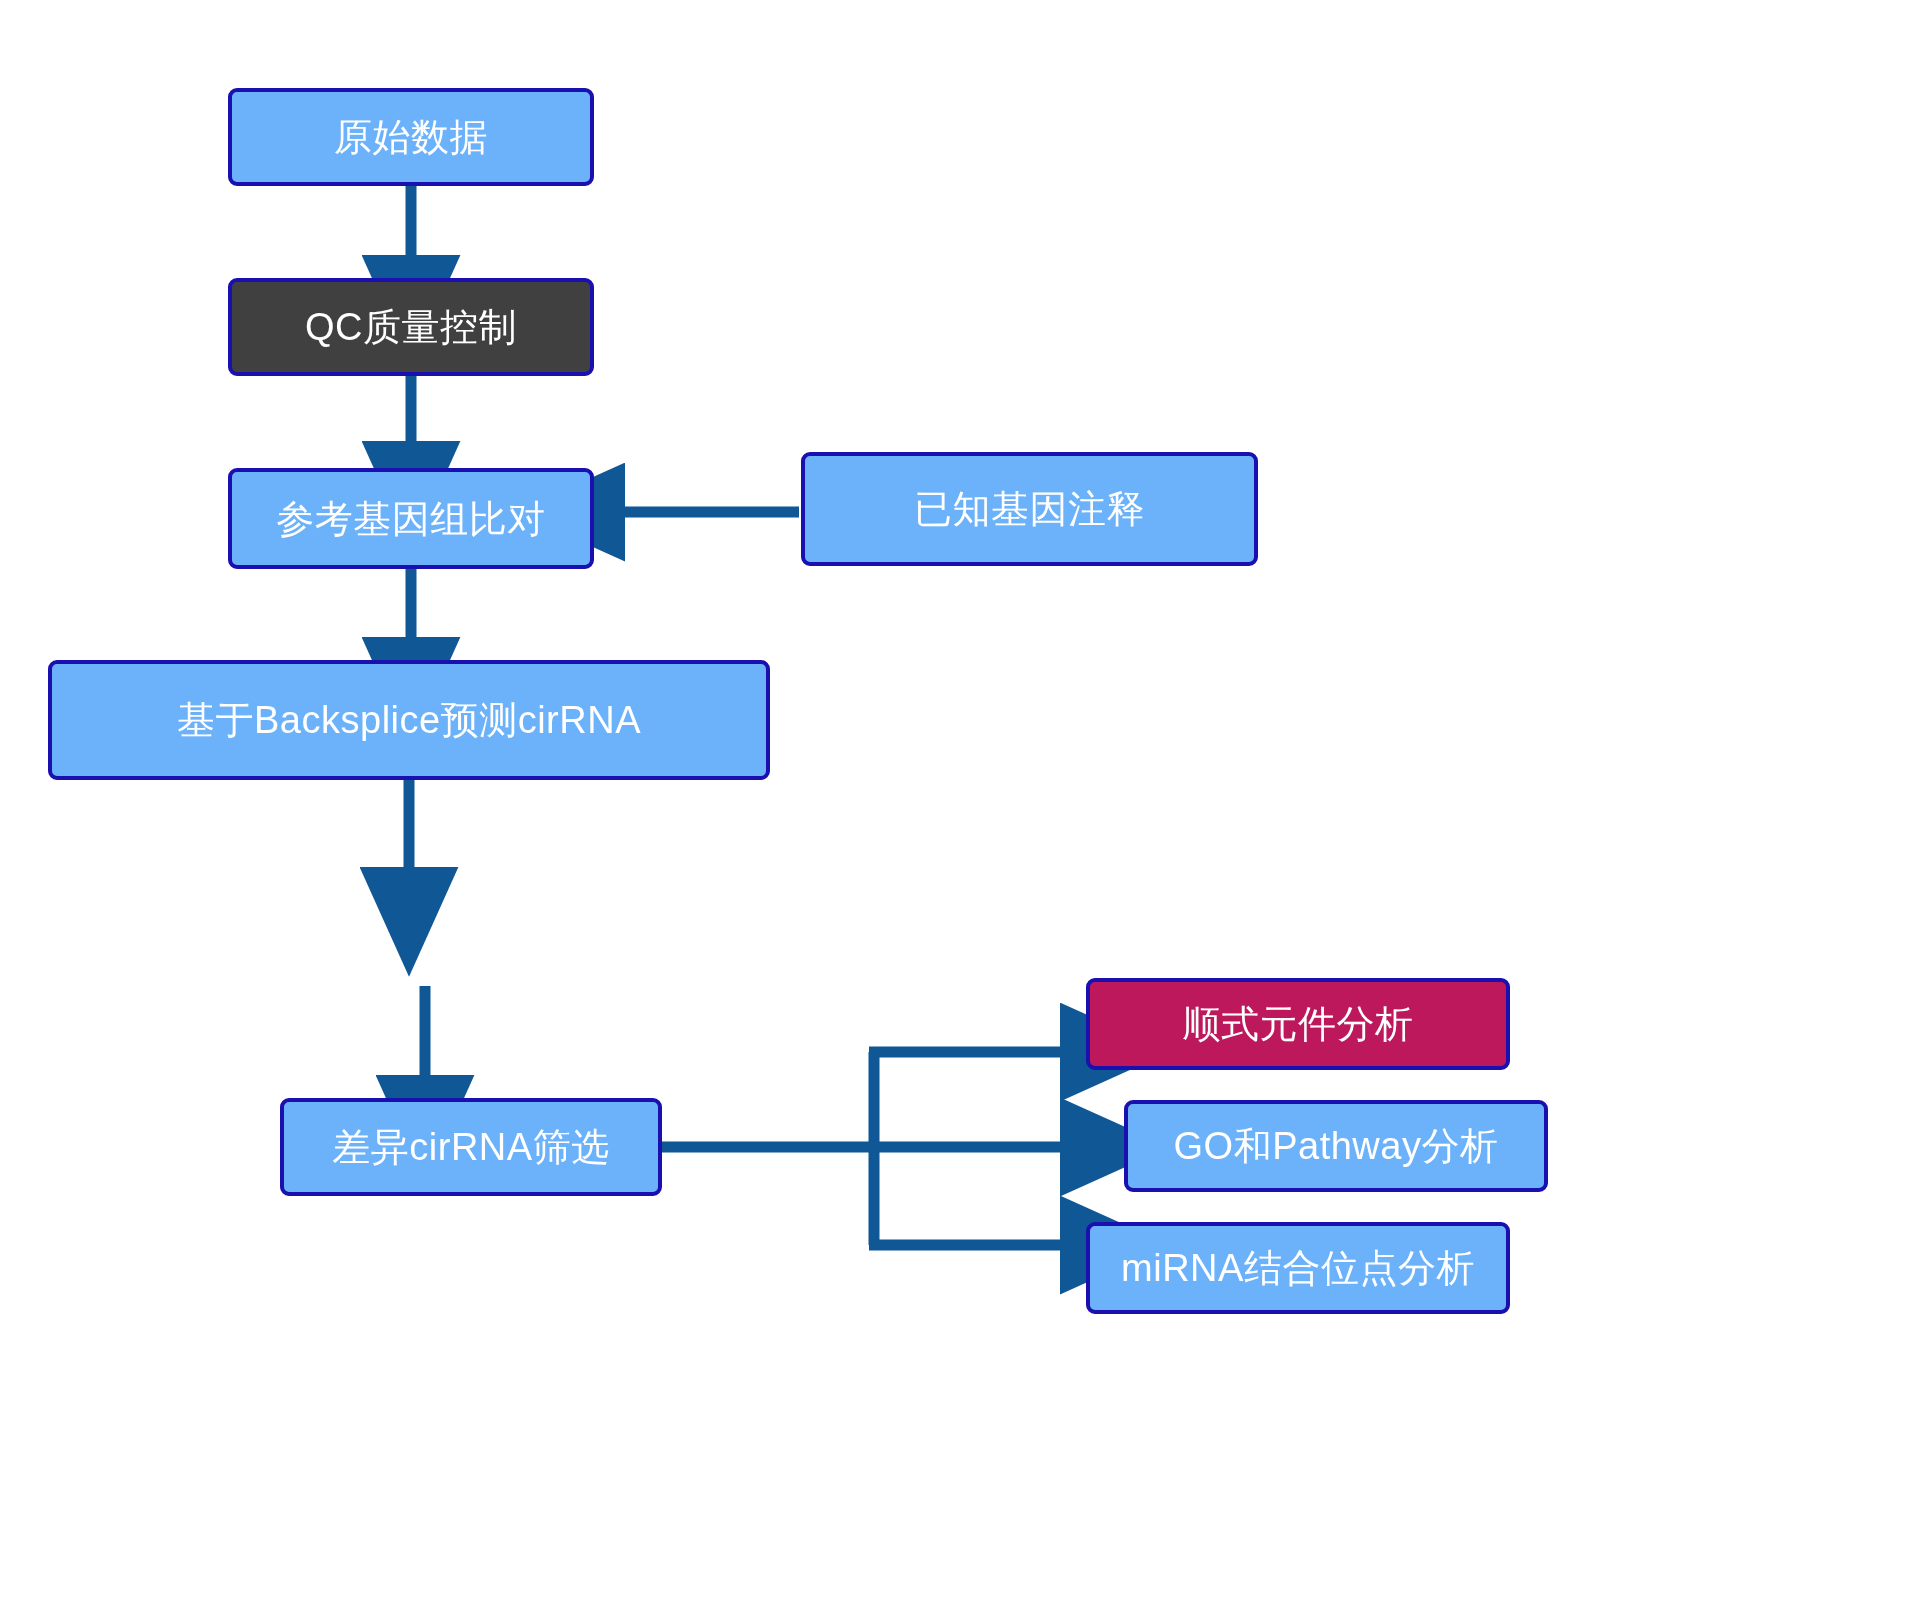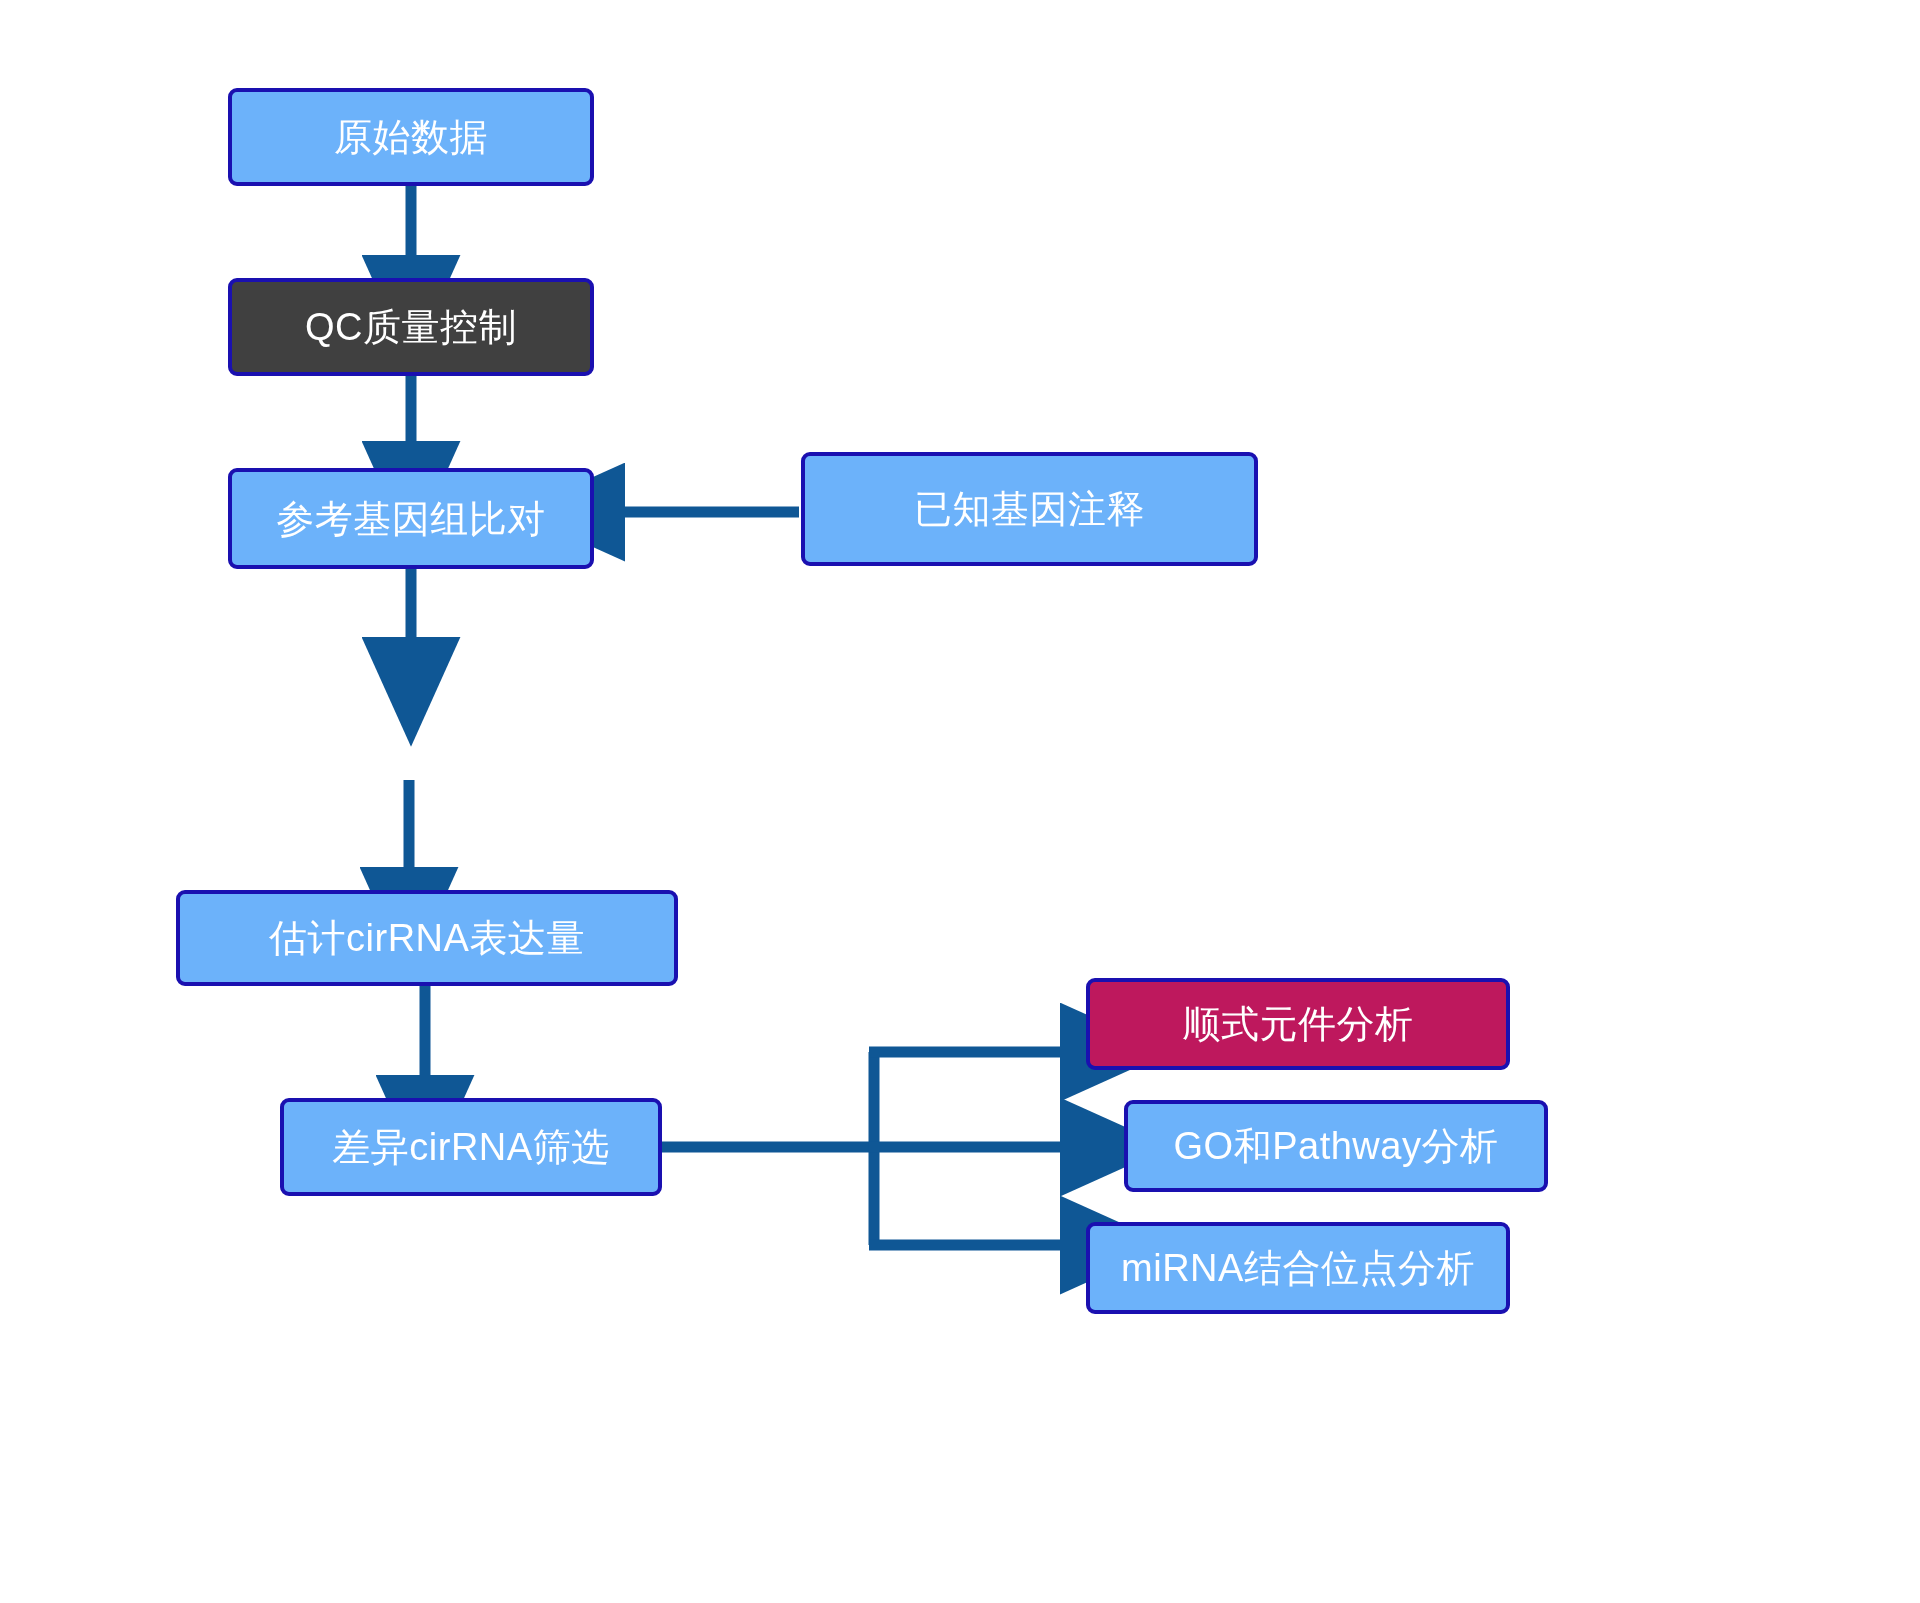--- a/index.html
+++ b/index.html
@@ -110,22 +110,22 @@
   </svg>
 
   <div class="node" id="node-raw-data" style="left: 228px; top: 88px; width: 366px; height: 98px; background: rgb(108, 178, 250); border-color: rgb(26, 16, 176); color: rgb(255, 255, 255);">原始数据</div>
 
   <div class="node" id="node-qc" style="left: 228px; top: 278px; width: 366px; height: 98px; background: #404040; border-color: rgb(26, 16, 176); color: rgb(255, 255, 255);">QC质量控制</div>
 
   <div class="node" id="node-genome-align" style="left: 228px; top: 468px; width: 366px; height: 101px; background: rgb(108, 178, 250); border-color: rgb(26, 16, 176); color: rgb(255, 255, 255); text-align: center;">参考基因组比对</div>
 
   <div class="node" id="node-gene-annotation" style="left: 801px; top: 452px; width: 457px; height: 114px; background: rgb(108, 178, 250); border-color: rgb(26, 16, 176); color: rgb(255, 255, 255);">已知基因注释</div>
 
+  <div class="node" id="node-backsplice" style="left: 48px; top: 660px; width: 722px; height: 120px; background: rgb(108, 178, 250); border-color: rgb(26, 16, 176); color: rgb(255, 255, 255);">基于Backsplice预测cirRNA</div>
 
-  <div class="node" id="node-expression" style="left: 176px; top: 890px; width: 502px; height: 96px; background: rgb(108, 178, 250); border-color: rgb(26, 16, 176); color: rgb(255, 255, 255);">估计cirRNA表达量</div>
 
   <div class="node" id="node-diff-screen" style="left: 234px; top: 1098px; width: 382px; height: 98px; background: rgb(108, 178, 250); border-color: rgb(26, 16, 176); color: rgb(255, 255, 255); margin-left: 46px;">差异cirRNA筛选</div>
 
   <div class="node" id="node-cis-element" style="left: 1086px; top: 978px; width: 424px; height: 92px; background: #be185d; border-color: rgb(26, 16, 176); color: rgb(255, 255, 255);">顺式元件分析</div>
 
   <div class="node" id="node-go-pathway" style="left: 1086px; top: 1100px; width: 424px; height: 92px; background: rgb(108, 178, 250); border-color: rgb(26, 16, 176); color: rgb(255, 255, 255); margin-left: 38px;">GO和Pathway分析</div>
 
   <div class="node" id="node-mirna-binding" style="left: 1086px; top: 1222px; width: 424px; height: 92px; background: rgb(108, 178, 250); border-color: rgb(26, 16, 176); color: rgb(255, 255, 255);">miRNA结合位点分析</div>
 
 </div>

